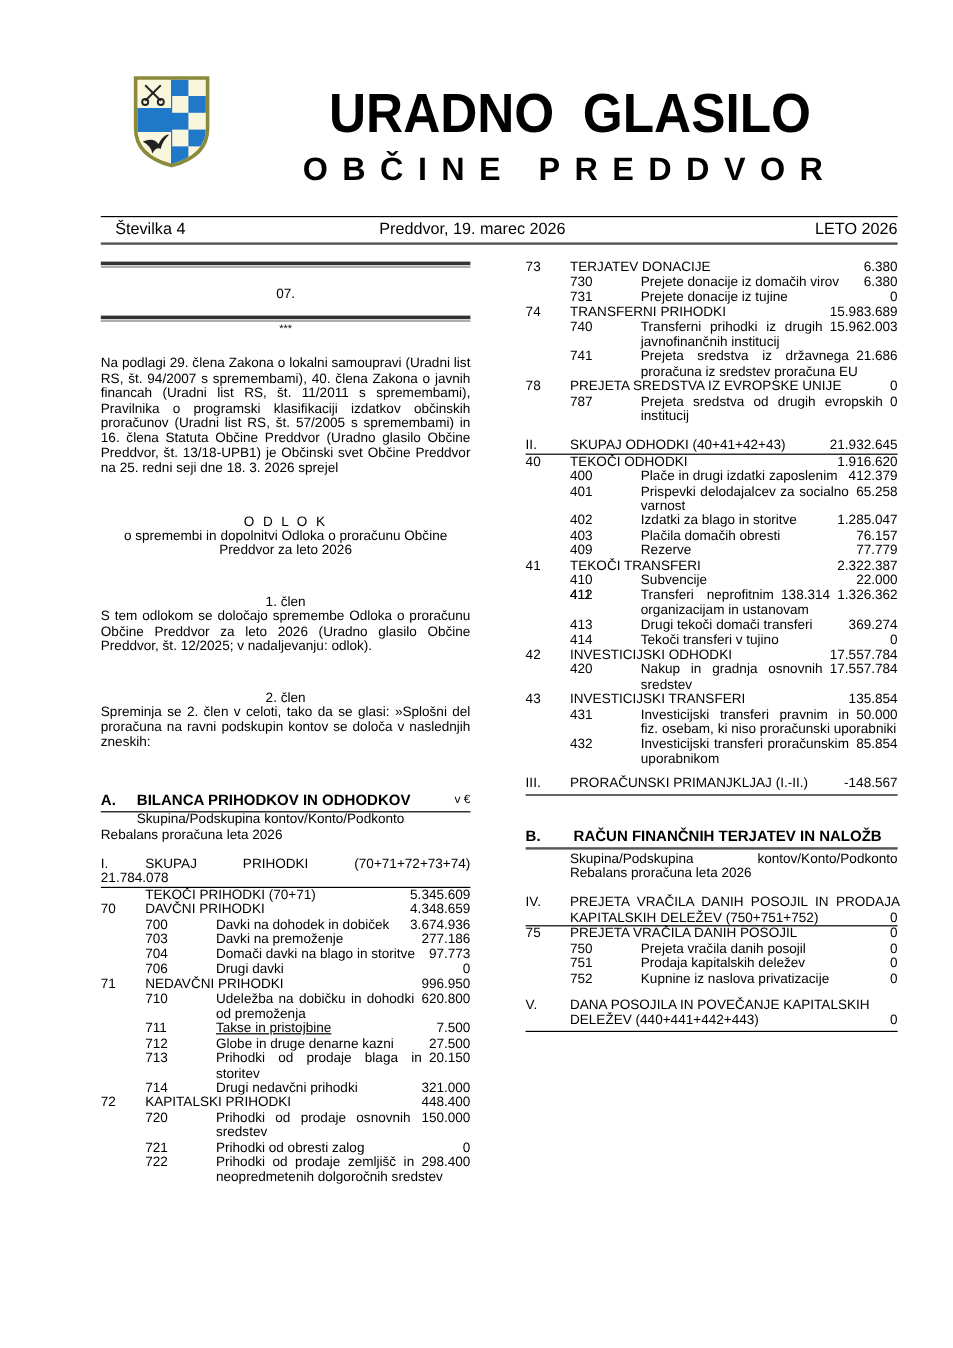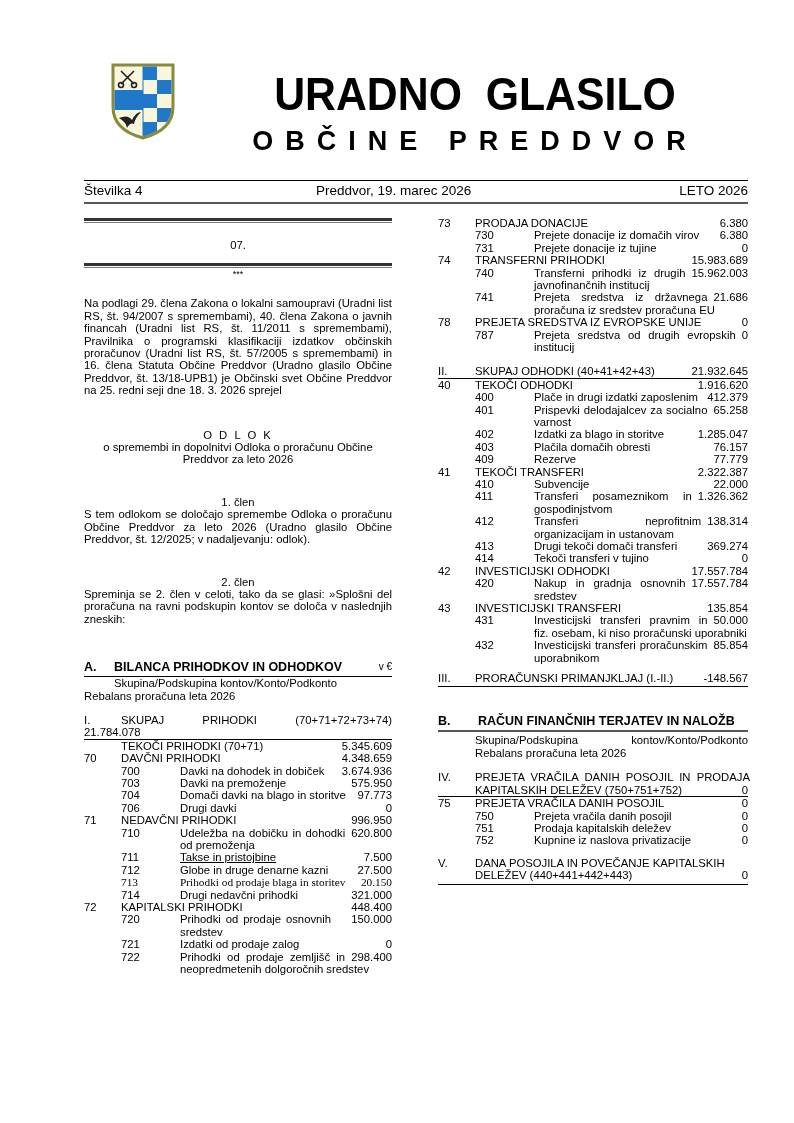--- a/index.html
+++ b/index.html
@@ -54,21 +54,21 @@
       <circle cx="11" cy="23" r="2.5"></circle>
         <circle cx="24" cy="23" r="2.5"></circle>
     </g>
     <path d="M9 56 Q18 52 22 58 Q26 50 31 50 Q25 56 24 62 Q20 60 17 66 Q16 60 9 56 Z" fill="#222"></path>
   </svg>
 </div>
 <div id="title-main" class="abs" style="white-space:pre;">URADNO  GLASILO</div>
 <div id="title-sub" class="abs">OBČINE PREDDVOR</div>
 
 <div id="issue-bar" class="abs">
-  <span style="left:0;">Številka  4</span>
+  <span style="left:12px;">Številka  4</span>
   <span style="left:232px;">Preddvor, 19. marec 2026</span>
   <span style="right:0;">LETO 2026</span>
 </div>
 
 <div id="col-left" class="col">
   <div class="dbl" style="margin-top:4px;"></div>
   <div class="center" style="margin-top:16px;">07.</div>
   <div class="dbl" style="margin-top:12px;"></div>
   <div class="center" style="font-size:9px;line-height:10px;margin-top:1px;">***</div>
   <div class="just" style="margin-top:18px;">Na podlagi 29. člena Zakona o lokalni samoupravi (Uradni list RS, št. 94/2007 s spremembami), 40. člena Zakona o javnih financah (Uradni list RS, št. 11/2011 s spremembami), Pravilnika o programski klasifikaciji izdatkov občinskih proračunov (Uradni list RS, št. 57/2005 s spremembami) in 16. člena Statuta Občine Preddvor (Uradno glasilo Občine Preddvor, št. 13/18-UPB1) je Občinski svet Občine Preddvor na 25. redni seji dne 18. 3. 2026 sprejel</div>
@@ -107,21 +107,21 @@
           <span style="position:absolute;left:0;">70</span>
           <span style="position:absolute;left:37px;">DAVČNI PRIHODKI</span>
           <span style="position:absolute;right:0;">4.348.659</span>
         </div>
         <div style="position:relative;">
           <span style="position:absolute;left:37px;">700</span>
           <div style="margin-left:96px;text-align:justify;"><span style="float:right;padding-left:6px;">3.674.936</span><span>Davki na dohodek in dobiček</span></div>
         </div>
         <div style="position:relative;">
           <span style="position:absolute;left:37px;">703</span>
-          <div style="margin-left:96px;text-align:justify;"><span style="float:right;padding-left:6px;">575.950</span><span>Davki na premoženje</span></div>
+          <div style="margin-left:96px;text-align:justify;"><span style="float:right;padding-left:6px;">277.186</span><span>Davki na premoženje</span></div>
         </div>
         <div style="position:relative;">
           <span style="position:absolute;left:37px;">704</span>
           <div style="margin-left:96px;text-align:justify;"><span style="float:right;padding-left:6px;">97.773</span><span>Domači davki na blago in storitve</span></div>
         </div>
         <div style="position:relative;">
           <span style="position:absolute;left:37px;">706</span>
           <div style="margin-left:96px;text-align:justify;"><span style="float:right;padding-left:6px;">0</span><span>Drugi davki</span></div>
         </div>
       </div>
@@ -136,57 +136,57 @@
           <div style="margin-left:96px;text-align:justify;"><span style="float:right;padding-left:6px;">620.800</span><span>Udeležba na dobičku in dohodki od premoženja</span></div>
         </div>
         <div style="position:relative;text-decoration:underline;">
           <span style="position:absolute;left:37px;">711</span>
           <div style="margin-left:96px;text-align:justify;"><span style="float:right;padding-left:6px;">7.500</span><span>Takse in pristojbine</span></div>
         </div>
         <div style="position:relative;">
           <span style="position:absolute;left:37px;">712</span>
           <div style="margin-left:96px;text-align:justify;"><span style="float:right;padding-left:6px;">27.500</span><span>Globe in druge denarne kazni</span></div>
         </div>
-        <div style="position:relative;font-family:Liberation Serif, serif;">
+        <div style="position:relative;">
           <span style="position:absolute;left:37px;">713</span>
           <div style="margin-left:96px;text-align:justify;"><span style="float:right;padding-left:6px;">20.150</span><span>Prihodki od prodaje blaga in storitev</span></div>
         </div>
         <div style="position:relative;">
           <span style="position:absolute;left:37px;">714</span>
           <div style="margin-left:96px;text-align:justify;"><span style="float:right;padding-left:6px;">321.000</span><span>Drugi nedavčni prihodki</span></div>
         </div>
       </div>
       <div>
         <div style="position:relative;height:12.4px;">
           <span style="position:absolute;left:0;">72</span>
           <span style="position:absolute;left:37px;">KAPITALSKI PRIHODKI</span>
           <span style="position:absolute;right:0;">448.400</span>
         </div>
         <div style="position:relative;">
           <span style="position:absolute;left:37px;">720</span>
-          <div style="margin-left:96px;text-align:justify;"><span style="float:right;padding-left:20px;">150.000</span><span>Prihodki od prodaje osnovnih sredstev</span></div>
+          <div style="margin-left:96px;text-align:justify;"><span style="float:right;padding-left:9px;">150.000</span><span>Prihodki od prodaje osnovnih sredstev</span></div>
         </div>
         <div style="position:relative;">
           <span style="position:absolute;left:37px;">721</span>
-          <div style="margin-left:96px;text-align:justify;"><span style="float:right;padding-left:6px;">0</span><span>Izdatki od prodaje zalog</span></div>
+          <div style="margin-left:96px;text-align:justify;"><span style="float:right;padding-left:6px;">0</span><span>Prihodki od obresti zalog</span></div>
         </div>
         <div style="position:relative;">
           <span style="position:absolute;left:37px;">722</span>
           <div style="margin-left:96px;text-align:justify;"><span style="float:right;padding-left:6px;">298.400</span><span>Prihodki od prodaje zemljišč in neopredmetenih dolgoročnih sredstev</span></div>
         </div>
       </div>
     </div>
 </div>
 
 <div id="col-right" class="col">
   <div id="groups-right">
       <div>
         <div style="position:relative;height:12.4px;">
           <span style="position:absolute;left:0;">73</span>
-          <span style="position:absolute;left:37px;">PRODAJA DONACIJE</span>
+          <span style="position:absolute;left:37px;">TERJATEV DONACIJE</span>
           <span style="position:absolute;right:0;">6.380</span>
         </div>
         <div style="position:relative;">
           <span style="position:absolute;left:37px;">730</span>
           <div style="margin-left:96px;text-align:justify;"><span style="float:right;padding-left:6px;">6.380</span><span>Prejete donacije iz domačih virov</span></div>
         </div>
         <div style="position:relative;">
           <span style="position:absolute;left:37px;">731</span>
           <div style="margin-left:96px;text-align:justify;"><span style="float:right;padding-left:6px;">0</span><span>Prejete donacije iz tujine</span></div>
         </div>
@@ -259,21 +259,21 @@
           <span style="position:absolute;left:0;">41</span>
           <span style="position:absolute;left:37px;">TEKOČI TRANSFERI</span>
           <span style="position:absolute;right:0;">2.322.387</span>
         </div>
         <div style="position:relative;">
           <span style="position:absolute;left:37px;">410</span>
           <div style="margin-left:96px;text-align:justify;"><span style="float:right;padding-left:6px;">22.000</span><span>Subvencije</span></div>
         </div>
         <div style="position:relative;">
           <span style="position:absolute;left:37px;">411</span>
-          <div style="margin-left:96px;text-align:justify;"><span style="float:right;padding-left:6px;">1.326.362</span><span>Transferi posameznikom in gospodinjstvom</span></div>
+          <div style="margin-left:96px;text-align:justify;"><span style="float:right;padding-left:6px;">1.326.362</span></div>
         </div>
         <div style="position:relative;">
           <span style="position:absolute;left:37px;">412</span>
           <div style="margin-left:96px;text-align:justify;"><span style="float:right;padding-left:6px;">138.314</span><span>Transferi neprofitnim organizacijam in ustanovam</span></div>
         </div>
         <div style="position:relative;">
           <span style="position:absolute;left:37px;">413</span>
           <div style="margin-left:96px;text-align:justify;"><span style="float:right;padding-left:6px;">369.274</span><span>Drugi tekoči domači transferi</span></div>
         </div>
         <div style="position:relative;">

